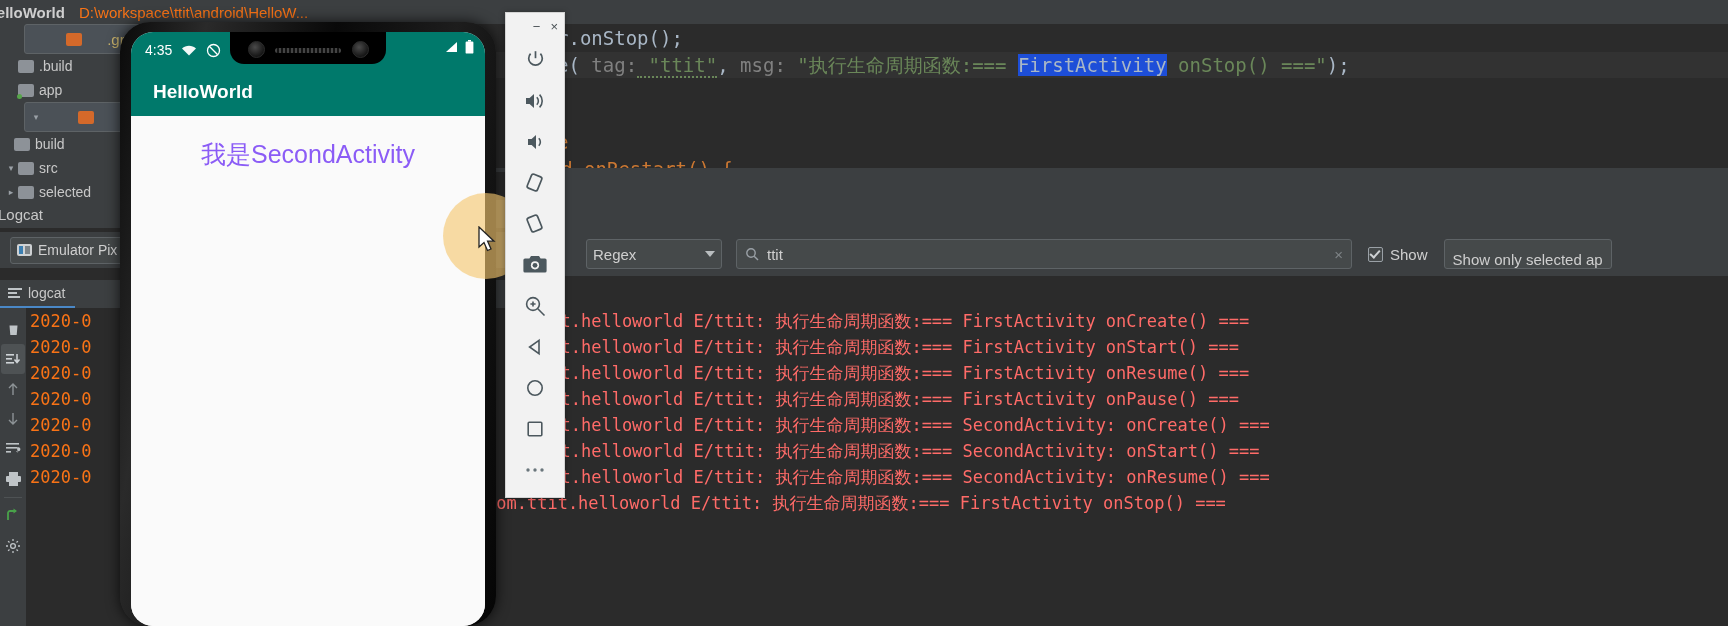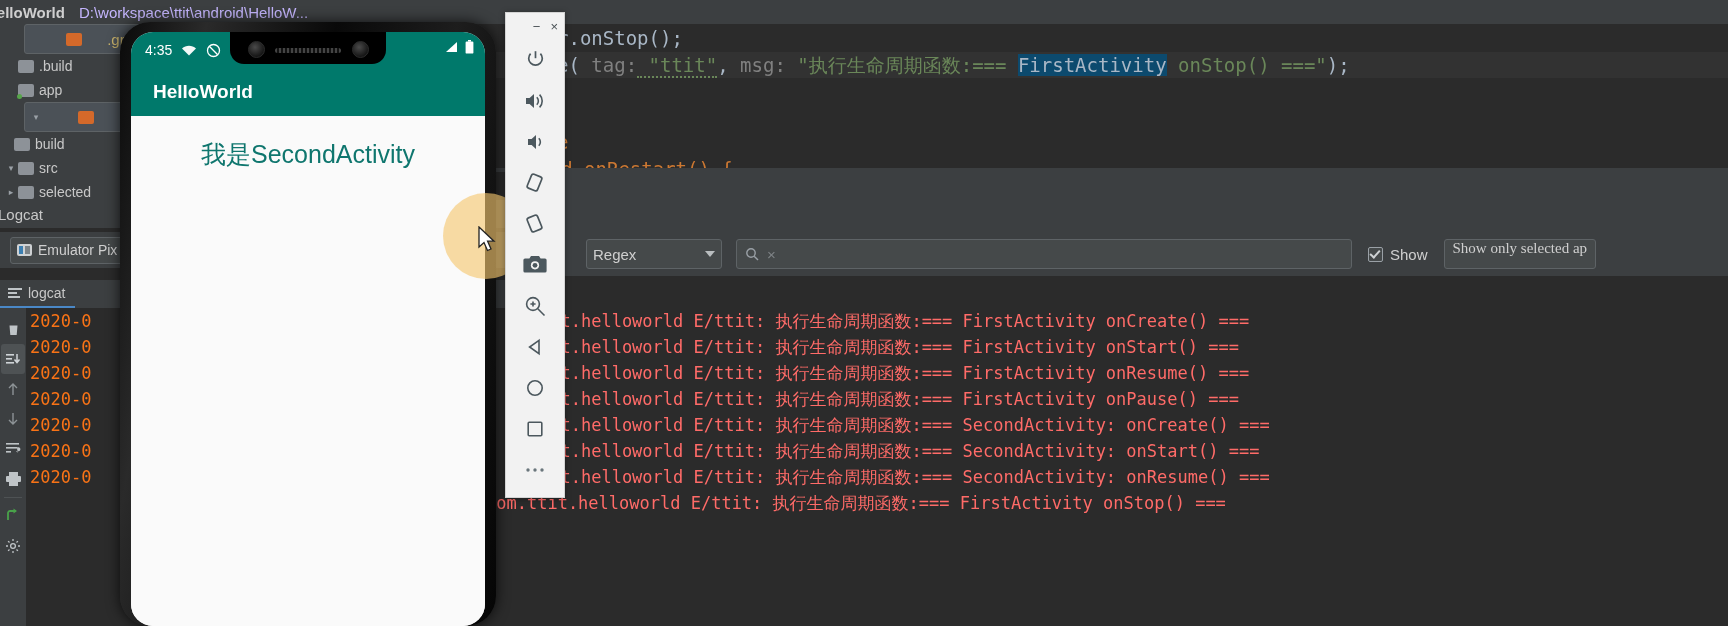--- a/index.html
+++ b/index.html
@@ -4,21 +4,21 @@
 <style>
   html,body{margin:0;padding:0;background:#3c3f41;}
   body{width:1728px;height:626px;overflow:hidden;font-family:"Liberation Sans",sans-serif;
        -webkit-font-smoothing:antialiased;}
   .root{position:relative;width:1728px;height:626px;overflow:hidden;background:#2b2b2b;}
 
   
   .titlebar{position:absolute;left:0;top:0;width:1728px;height:24px;background:#3c3f41;
             display:flex;align-items:center;color:#bbbbbb;font-size:15px;}
   .tb-proj{margin-left:-14px;color:#cfcfcf;font-weight:600;}
-  .tb-path{margin-left:14px;color:#c4b5fd;font-weight:400;}
+  .tb-path{margin-left:14px;color:#f97316;font-weight:400;}
 
   
   .tree{position:absolute;left:0;top:24px;width:122px;height:176px;background:#3c3f41;
         font-size:14px;color:#c8c8c8;}
   .tnode{display:flex;align-items:center;height:24px;padding-left:4px;white-space:nowrap;}
   .tnode.sel{background:#4b5157;}
   .tnode .arrow{width:14px;text-align:center;color:#9aa0a6;font-size:9px;}
   .tnode .ico{width:16px;height:13px;margin-right:5px;border-radius:2px;flex:none;}
   .ico-gradle{background:#d4692a;}
   .ico-idea{background:#8d9298;}
@@ -86,35 +86,35 @@
           border-radius:3px;display:flex;align-items:center;padding:0 8px;color:#cfcfcf;font-size:15px;}
   .search .mag{margin-right:8px;color:#9aa0a6;display:flex;align-items:center;}
   .search .val{flex:1;}
   .search .clr{color:#7e8386;font-size:15px;cursor:pointer;}
   .chk{margin-left:16px;display:flex;align-items:center;color:#cfcfcf;font-size:15px;}
   .chkbox{width:13px;height:13px;border:1px solid #9aa0a6;background:#45494a;margin-right:7px;
           position:relative;border-radius:2px;}
   .chkbox:after{content:"";position:absolute;left:3px;top:0px;width:4px;height:8px;
                 border:solid #cfd2d4;border-width:0 2px 2px 0;transform:rotate(42deg);}
   .sel2{margin-left:16px;height:28px;background:#45494a;border:1px solid #5e6366;border-radius:3px;
-        color:#cfcfcf;font-size:15px;display:flex;align-items:flex-start;padding:0 8px;white-space:nowrap;font-family:Liberation Serif, serif;}
+        color:#cfcfcf;font-size:15px;display:flex;align-items:flex-end;padding:0 8px;white-space:nowrap;}
 
   
   .topstrip{position:absolute;left:562px;top:172px;width:1166px;height:60px;background:#3c3f41;}
 
   
   .editor{position:absolute;left:490px;top:0;width:1238px;height:172px;background:#2b2b2b;
           font-family:"DejaVu Sans Mono","Liberation Mono",monospace;font-size:19px;overflow:hidden;}
   .code{position:absolute;white-space:pre;}
   .c-kw{color:#cc7832;}
   .c-pl{color:#a9b7c6;}
   .c-st{color:#6a8759;}
   .c-pm{color:#808080;}
   .c-mt{color:#ffc66d;}
-  .c-sel{background:#0c4a6e;color:#a9b7c6;}
+  .c-sel{background:#1d4ed8;color:#a9b7c6;}
   .hl-line{position:absolute;left:0;width:1238px;height:26px;background:#323232;}
   .squig{border-bottom:2px dotted #6a8759;}
 
   
   .emu{position:absolute;left:120px;top:22px;width:380px;height:604px;}
   .emu-bezel{position:absolute;left:0;top:0;width:376px;height:604px;border-radius:30px;
              background:linear-gradient(100deg,#0a0a0a 0%,#2a2a2a 18%,#090909 45%,#1d1d1d 70%,#050505 100%);
              box-shadow:0 0 14px rgba(0,0,0,.75);}
   .emu-inner{position:absolute;left:11px;top:10px;width:354px;height:594px;border-radius:22px;
              background:#000;overflow:hidden;}
@@ -129,21 +129,21 @@
   .speaker{position:absolute;left:45px;top:16px;width:66px;height:5px;border-radius:3px;
            background:repeating-linear-gradient(90deg,#444 0 2px,#111 2px 4px);}
   .st-time{margin-left:14px;font-weight:500;}
   .st-ico{margin-left:9px;display:flex;align-items:center;}
   .st-right{position:absolute;right:11px;top:8px;display:flex;align-items:center;gap:6px;}
   .appbar{position:absolute;left:0;top:36px;width:354px;height:48px;background:#00796b;
           display:flex;align-items:center;}
   .appbar span{margin-left:22px;color:#fff;font-size:19px;font-weight:bold;}
   .content{position:absolute;left:0;top:84px;width:354px;height:510px;background:#fafafa;}
   .content .label{position:absolute;left:0;top:22px;width:354px;text-align:center;
-                  color:#0f766e;font-size:25px;}
+                  color:#8b5cf6;font-size:25px;}
 
   
   .emubar{position:absolute;left:505px;top:12px;width:58px;height:484px;background:#f2f2f2;
           border:1px solid #d4d4d4;display:flex;flex-direction:column;align-items:center;
           box-shadow:0 1px 6px rgba(0,0,0,.35);}
   .emubar-top{width:58px;height:26px;display:flex;align-items:center;justify-content:flex-end;
               padding-right:6px;box-sizing:border-box;gap:10px;color:#4a5256;font-size:13px;}
   .ebtn{width:58px;height:41px;display:flex;align-items:center;justify-content:center;color:#4c585e;}
   .ebtn svg{display:block;}
 
@@ -320,20 +320,21 @@
       <span>Regex</span>
       <span class="caret"></span>
     </div>
     <div class="search">
       <span class="mag">
         <svg width="14" height="14" viewBox="0 0 14 14" fill="none" stroke="#9aa0a6" stroke-width="1.4">
           <circle cx="6" cy="6" r="4.2"></circle>
             <path d="M9.2 9.2L13 13"></path>
         </svg>
       </span>
+      <span class="val">ttit</span>
       <span class="clr">×</span>
     </div>
     <div class="chk">
       <span class="chkbox"></span>
       <span>Show</span>
     </div>
     <div class="sel2">
       <span>Show only selected ap</span>
     </div>
   </div>

